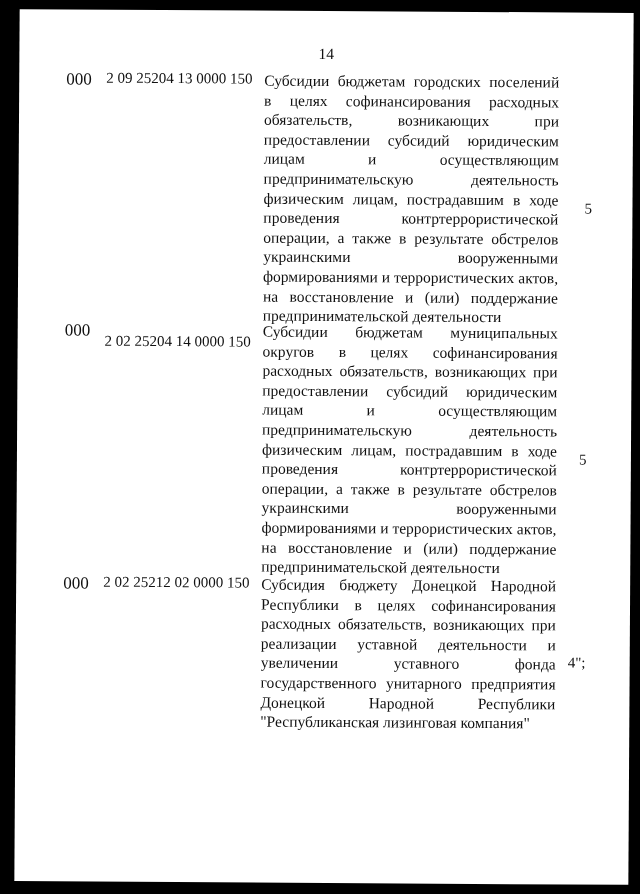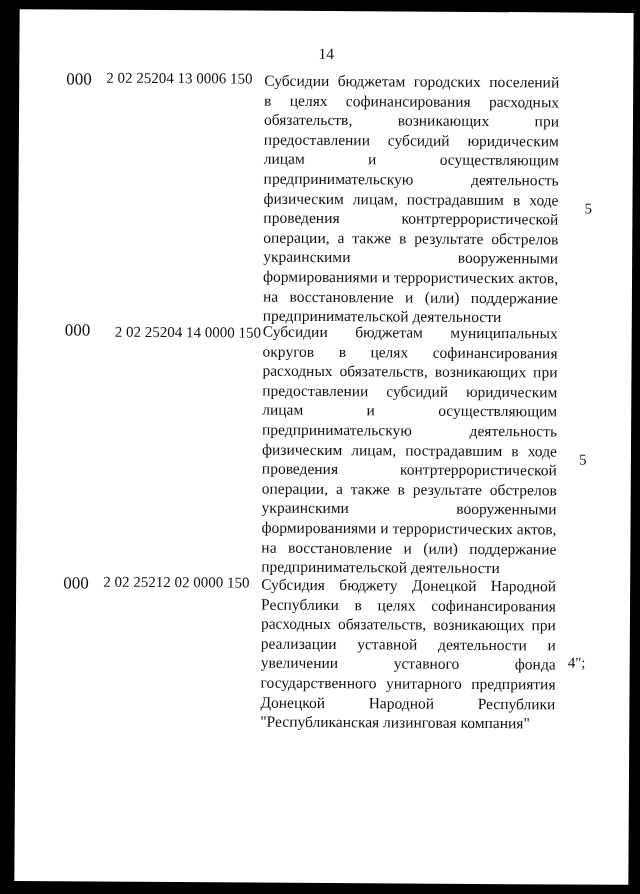--- a/index.html
+++ b/index.html
@@ -34,42 +34,42 @@
   .col-amount { position: absolute; font-size: 15px; }
 </style>
 </head>
 <body>
 
 <div class="page">
   <div class="page-number">14</div>
 
   <div class="row" style="top:60px;">
     <span class="col-admin" style="top:0;">000</span>
-    <span class="col-code" style="top:0;">2 02 25204 13 0006 150</span>
+    <span class="col-code" style="top:0;">2 09 25204 13 0000 150</span>
     <div class="col-desc" style="top:0;">
       <span class="ln">Субсидии бюджетам городских поселений</span>
       <span class="ln">в целях софинансирования расходных</span>
       <span class="ln">обязательств, возникающих при</span>
       <span class="ln">предоставлении субсидий юридическим</span>
       <span class="ln">лицам и осуществляющим</span>
       <span class="ln">предпринимательскую деятельность</span>
       <span class="ln">физическим лицам, пострадавшим в ходе</span>
       <span class="ln">проведения контртеррористической</span>
       <span class="ln">операции, а также в результате обстрелов</span>
       <span class="ln">украинскими вооруженными</span>
       <span class="ln">формированиями и террористических актов,</span>
       <span class="ln">на восстановление и (или) поддержание</span>
       <span class="ln last">предпринимательской деятельности</span>
     </div>
     <span class="col-amount" style="top:128px; left:566px;">5</span>
   </div>
 
   <div class="row" style="top:311px;">
     <span class="col-admin" style="top:0;">000</span>
-    <span class="col-code" style="top:3px;margin-left:10px;">2 02 25204 14 0000 150</span>
+    <span class="col-code" style="top:12px;">2 02 25204 14 0000 150</span>
     <div class="col-desc" style="top:0;">
       <span class="ln">Субсидии бюджетам муниципальных</span>
       <span class="ln">округов в целях софинансирования</span>
       <span class="ln">расходных обязательств, возникающих при</span>
       <span class="ln">предоставлении субсидий юридическим</span>
       <span class="ln">лицам и осуществляющим</span>
       <span class="ln">предпринимательскую деятельность</span>
       <span class="ln">физическим лицам, пострадавшим в ходе</span>
       <span class="ln">проведения контртеррористической</span>
       <span class="ln">операции, а также в результате обстрелов</span>

